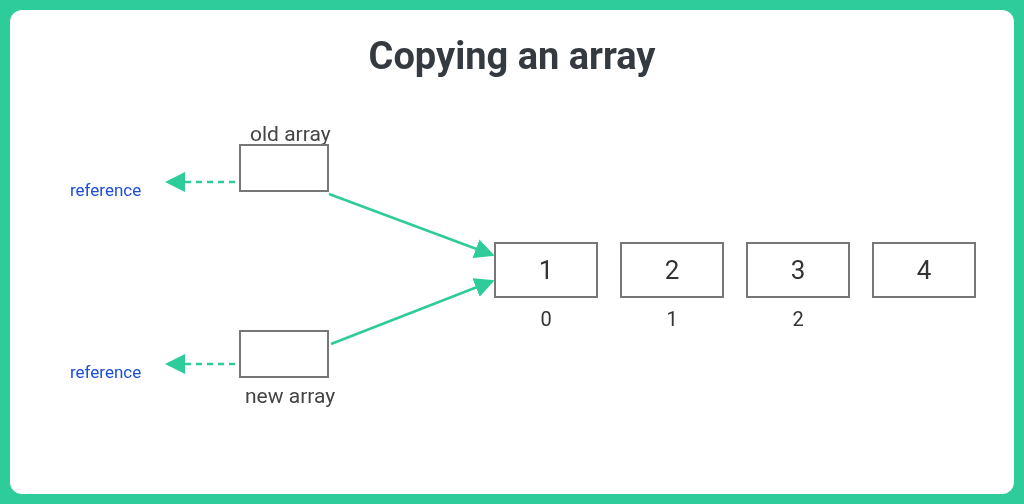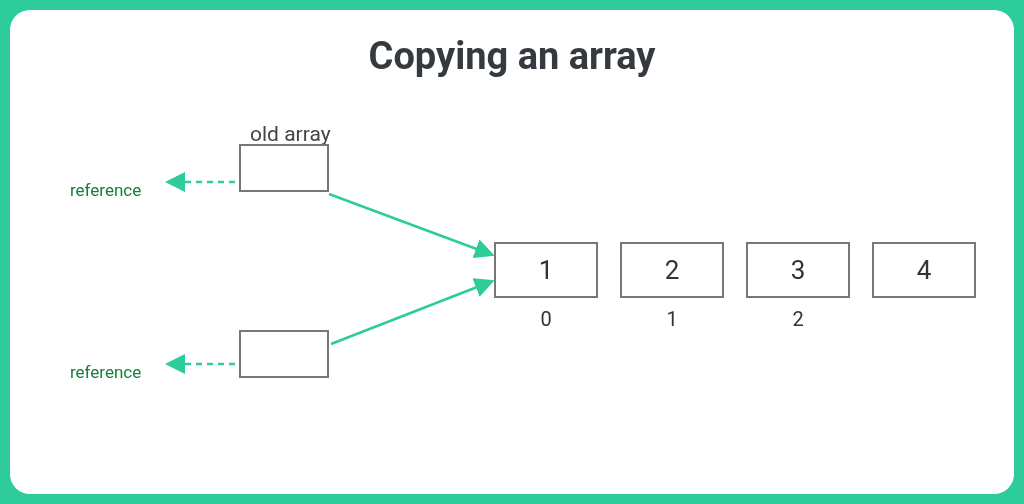--- a/index.html
+++ b/index.html
@@ -7,37 +7,37 @@
       width: 1024px;
       height: 504px;
       background: #2ecc9a;
       padding: 10px;
       font-family: -apple-system, BlinkMacSystemFont, "Segoe UI", Roboto, Helvetica, Arial, sans-serif;
     }
     .frame {
       width: 100%;
       height: 100%;
       background: #ffffff;
-      border-radius: 20px;
+      border-radius: 12px;
       position: relative;
     }
     .title {
       position: absolute;
       top: 24px;
       left: 0;
       right: 0;
       text-align: center;
       font-size: 38px;
       font-weight: 700;
       color: #343a40;
     }
     .ref-label {
       position: absolute;
       font-size: 17px;
-      color: #15803d;
+      color: #1d4ed8;
     }
     .box-label {
       position: absolute;
       font-size: 21px;
       color: #444;
     }
     .small-box {
       position: absolute;
       width: 90px;
       height: 48px;
@@ -78,20 +78,21 @@
 <div class="frame">
 
   <div class="title">Copying an array</div>
 
   <div class="ref-label" style="left:60px; top:170px;">reference</div>
   <div class="box-label" style="left:240px; top:112px;">old array</div>
   <div class="small-box" style="left:229px; top:134px;"></div>
 
   <div class="ref-label" style="left:60px; top:352px;">reference</div>
   <div class="small-box" style="left:229px; top:320px;"></div>
+  <div class="box-label" style="left:235px; top:374px;">new array</div>
 
   <div class="cell" style="left:484px; top:232px;">1</div>
   <div class="cell-index" style="left:484px; top:297px;">0</div>
 
   <div class="cell" style="left:610px; top:232px;">2</div>
   <div class="cell-index" style="left:610px; top:297px;">1</div>
 
   <div class="cell" style="left:736px; top:232px;">3</div>
   <div class="cell-index" style="left:736px; top:297px;">2</div>
 

